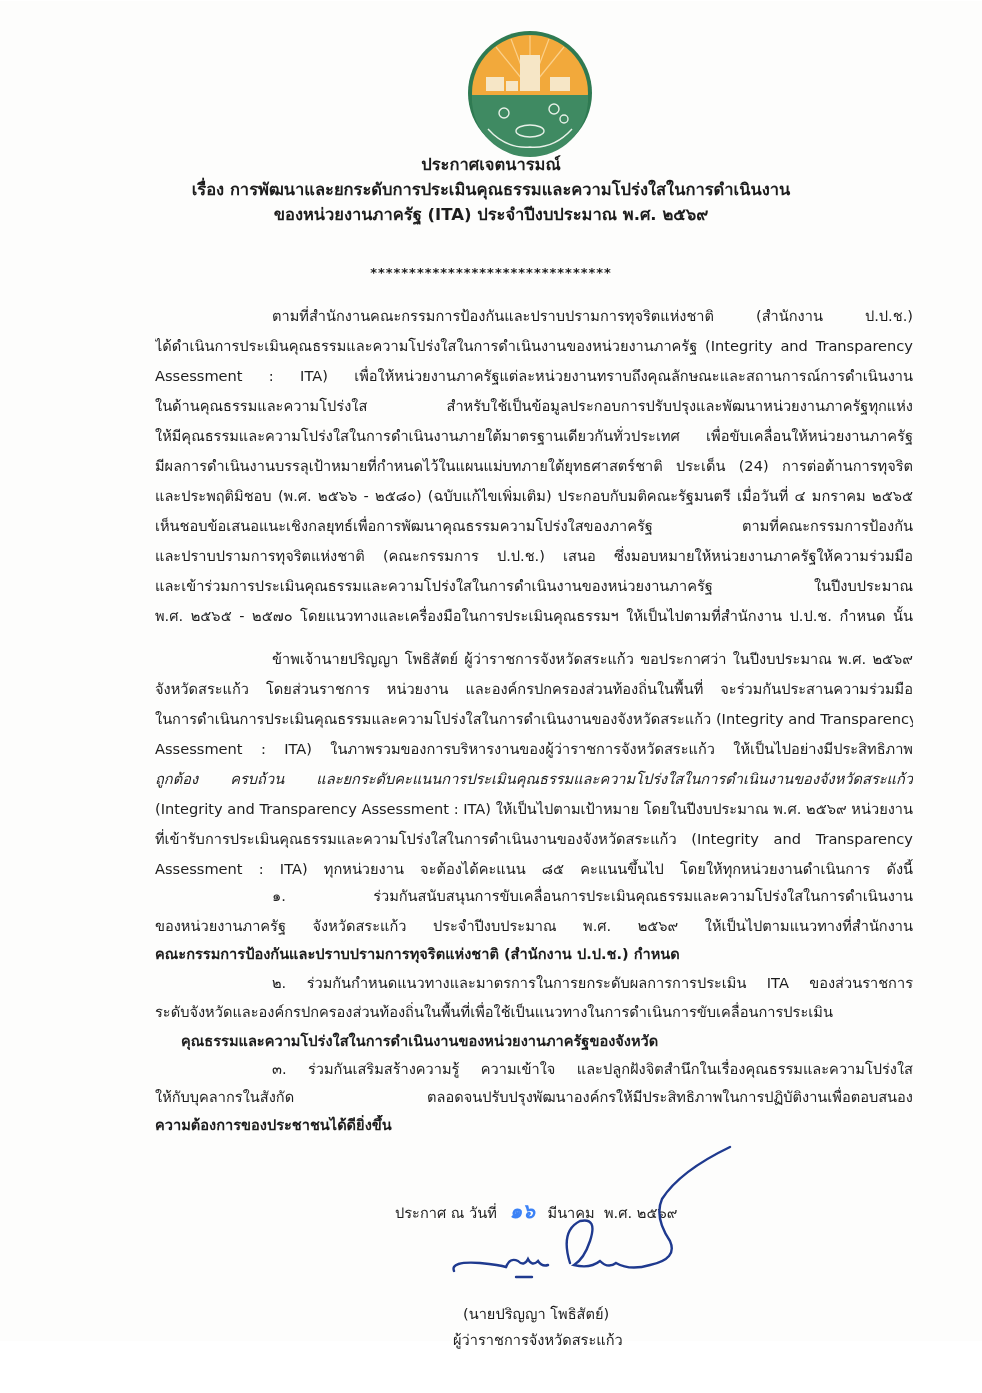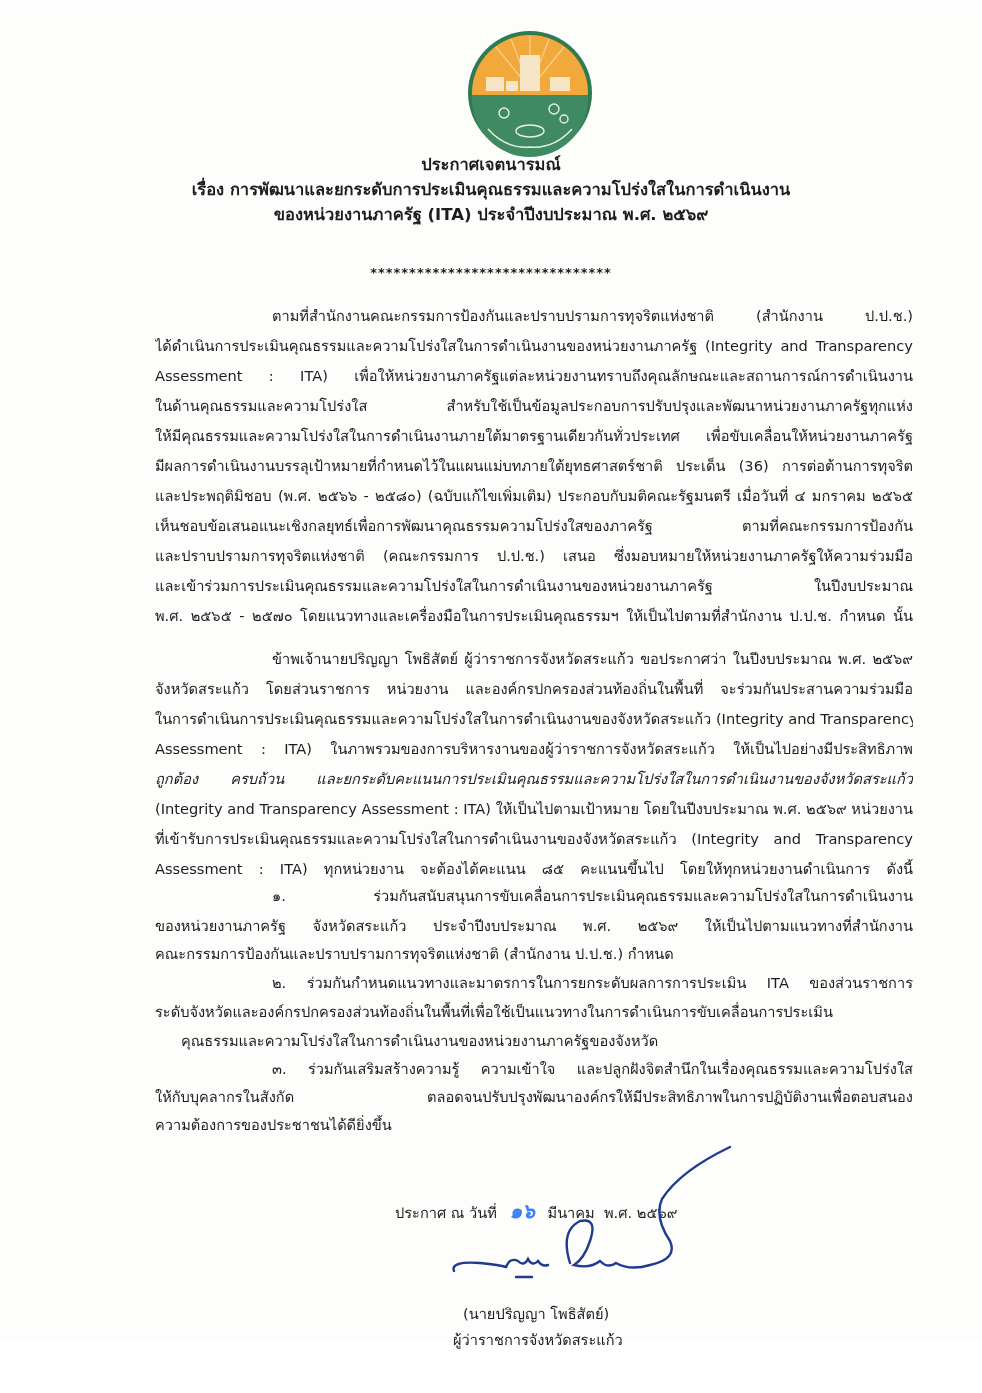--- a/index.html
+++ b/index.html
@@ -4,21 +4,21 @@
   <style>
     html, body { margin: 0; padding: 0; background: #ffffff; }
     body { width: 982px; height: 1393px; position: relative; overflow: hidden; font-family: "DejaVu Sans", sans-serif; color: #1c1c1c; }
     .page { position: absolute; left: 0; top: 1px; width: 982px; height: 1340px; background: #fdfdfc; padding-left: 8px; }
     .seal { position: absolute; left: 466px; top: 28px; width: 128px; height: 128px; }
     .title-block { position: absolute; left: 0; width: 982px; text-align: center; font-weight: bold; font-size: 16.5px; line-height: 25px; }
     .title-block div { white-space: nowrap; }
     .stars { position: absolute; left: 0; top: 264px; width: 982px; text-align: center; font-size: 13px; letter-spacing: 1px; font-weight: bold; }
     .line { position: absolute; left: 155px; width: 758px; font-size: 14.6px; line-height: 20px; white-space: nowrap; text-align: justify; text-align-last: justify; overflow: hidden; }
     .line.indent { left: 272px; width: 641px; }
-    .line.noj { text-align: right; text-align-last: left; }
+    .line.noj { text-align: right; text-align-last: left; font-weight: bold; }
     .closing { position: absolute; font-size: 14.6px; white-space: nowrap; }
     .date-hand { font-family: "DejaVu Sans", sans-serif; color: #3b82f6; font-weight: bold; font-size: 20px; font-style: italic; padding: 0 8px; }
     .sig { position: absolute; left: 440px; top: 1140px; width: 300px; height: 150px; }
   </style>
 </head>
 <body>
 
 <div class="page">
 
   <svg class="seal" viewBox="0 0 128 128">
@@ -52,21 +52,21 @@
     <div>ของหน่วยงานภาครัฐ (ITA) ประจำปีงบประมาณ พ.ศ. ๒๕๖๙</div>
   </div>
   <div class="stars">*******************************</div>
 
   <div>
     <div class="line indent" style="top:305px;">ตามที่สำนักงานคณะกรรมการป้องกันและปราบปรามการทุจริตแห่งชาติ (สำนักงาน ป.ป.ช.)</div>
     <div class="line" style="top:335px;">ได้ดำเนินการประเมินคุณธรรมและความโปร่งใสในการดำเนินงานของหน่วยงานภาครัฐ (Integrity and Transparency</div>
     <div class="line" style="top:365px;">Assessment : ITA) เพื่อให้หน่วยงานภาครัฐแต่ละหน่วยงานทราบถึงคุณลักษณะและสถานการณ์การดำเนินงาน</div>
     <div class="line" style="top:395px;">ในด้านคุณธรรมและความโปร่งใส สำหรับใช้เป็นข้อมูลประกอบการปรับปรุงและพัฒนาหน่วยงานภาครัฐทุกแห่ง</div>
     <div class="line" style="top:425px;">ให้มีคุณธรรมและความโปร่งใสในการดำเนินงานภายใต้มาตรฐานเดียวกันทั่วประเทศ เพื่อขับเคลื่อนให้หน่วยงานภาครัฐ</div>
-    <div class="line" style="top:455px;">มีผลการดำเนินงานบรรลุเป้าหมายที่กำหนดไว้ในแผนแม่บทภายใต้ยุทธศาสตร์ชาติ ประเด็น (36) การต่อต้านการทุจริต</div>
+    <div class="line" style="top:455px;">มีผลการดำเนินงานบรรลุเป้าหมายที่กำหนดไว้ในแผนแม่บทภายใต้ยุทธศาสตร์ชาติ ประเด็น (24) การต่อต้านการทุจริต</div>
     <div class="line" style="top:485px;">และประพฤติมิชอบ (พ.ศ. ๒๕๖๖ - ๒๕๘๐) (ฉบับแก้ไขเพิ่มเติม) ประกอบกับมติคณะรัฐมนตรี เมื่อวันที่ ๔ มกราคม ๒๕๖๕</div>
     <div class="line" style="top:515px;">เห็นชอบข้อเสนอแนะเชิงกลยุทธ์เพื่อการพัฒนาคุณธรรมความโปร่งใสของภาครัฐ ตามที่คณะกรรมการป้องกัน</div>
     <div class="line" style="top:545px;">และปราบปรามการทุจริตแห่งชาติ (คณะกรรมการ ป.ป.ช.) เสนอ ซึ่งมอบหมายให้หน่วยงานภาครัฐให้ความร่วมมือ</div>
     <div class="line" style="top:575px;">และเข้าร่วมการประเมินคุณธรรมและความโปร่งใสในการดำเนินงานของหน่วยงานภาครัฐ ในปีงบประมาณ</div>
     <div class="line" style="top:605px;">พ.ศ. ๒๕๖๕ - ๒๕๗๐ โดยแนวทางและเครื่องมือในการประเมินคุณธรรมฯ ให้เป็นไปตามที่สำนักงาน ป.ป.ช. กำหนด นั้น</div>
   </div>
 
   <div>
     <div class="line indent" style="top:648px;">ข้าพเจ้านายปริญญา โพธิสัตย์ ผู้ว่าราชการจังหวัดสระแก้ว ขอประกาศว่า ในปีงบประมาณ พ.ศ. ๒๕๖๙</div>
     <div class="line" style="top:678px;">จังหวัดสระแก้ว โดยส่วนราชการ หน่วยงาน และองค์กรปกครองส่วนท้องถิ่นในพื้นที่ จะร่วมกันประสานความร่วมมือ</div>

